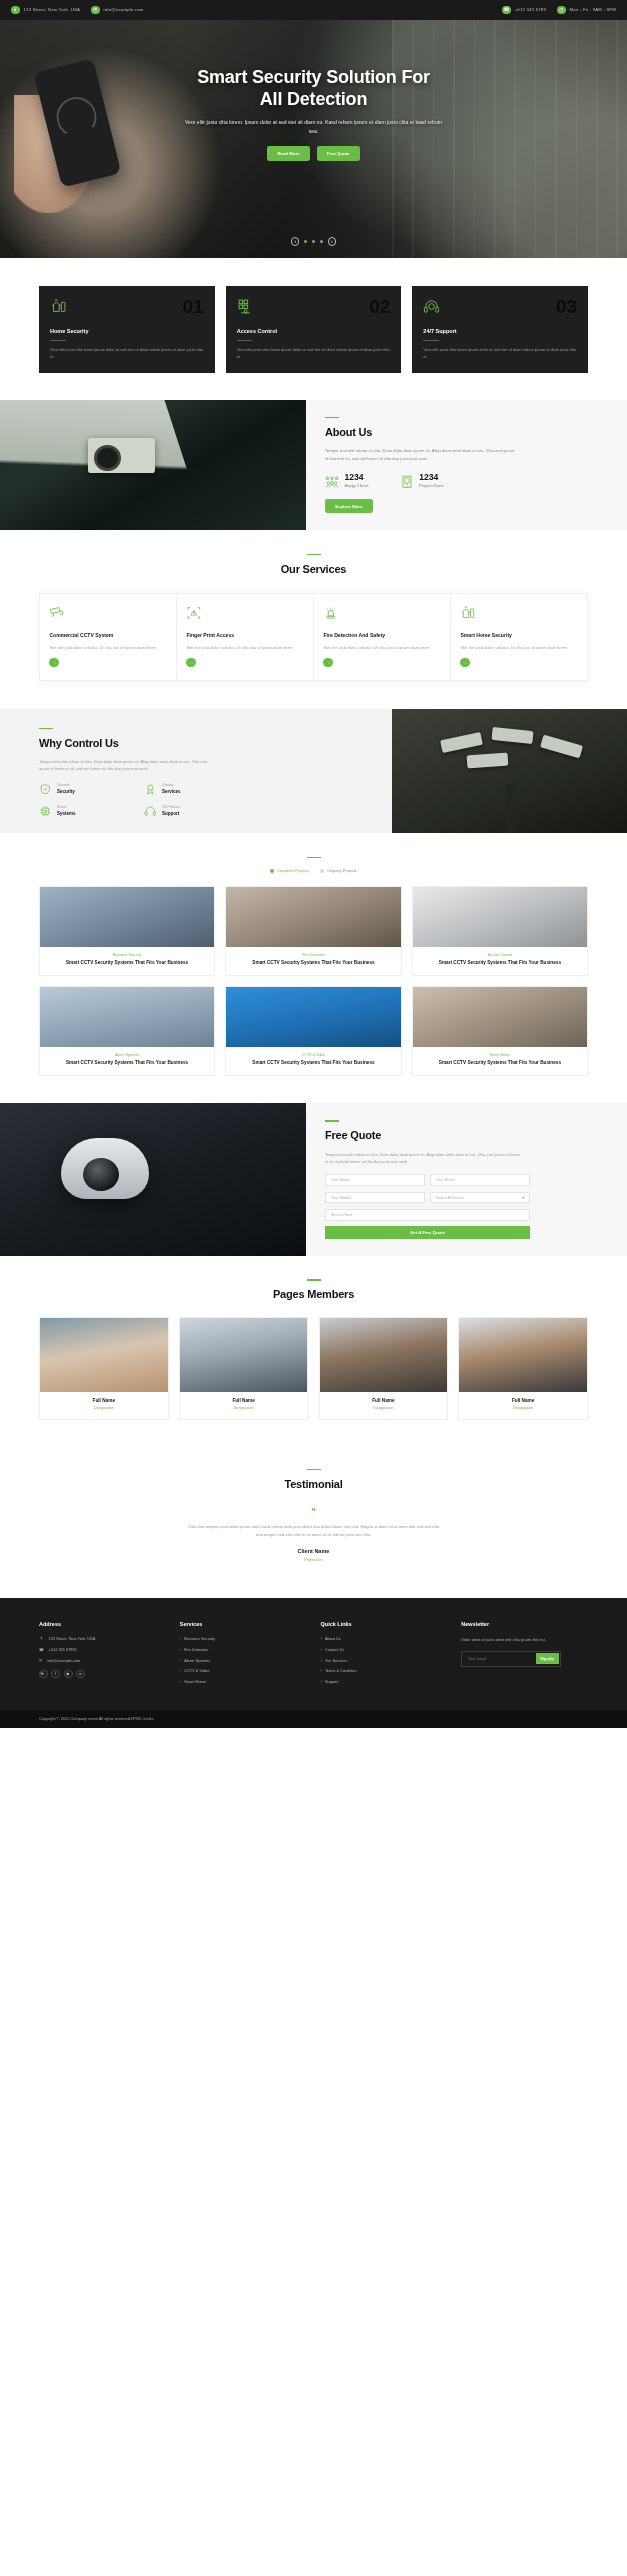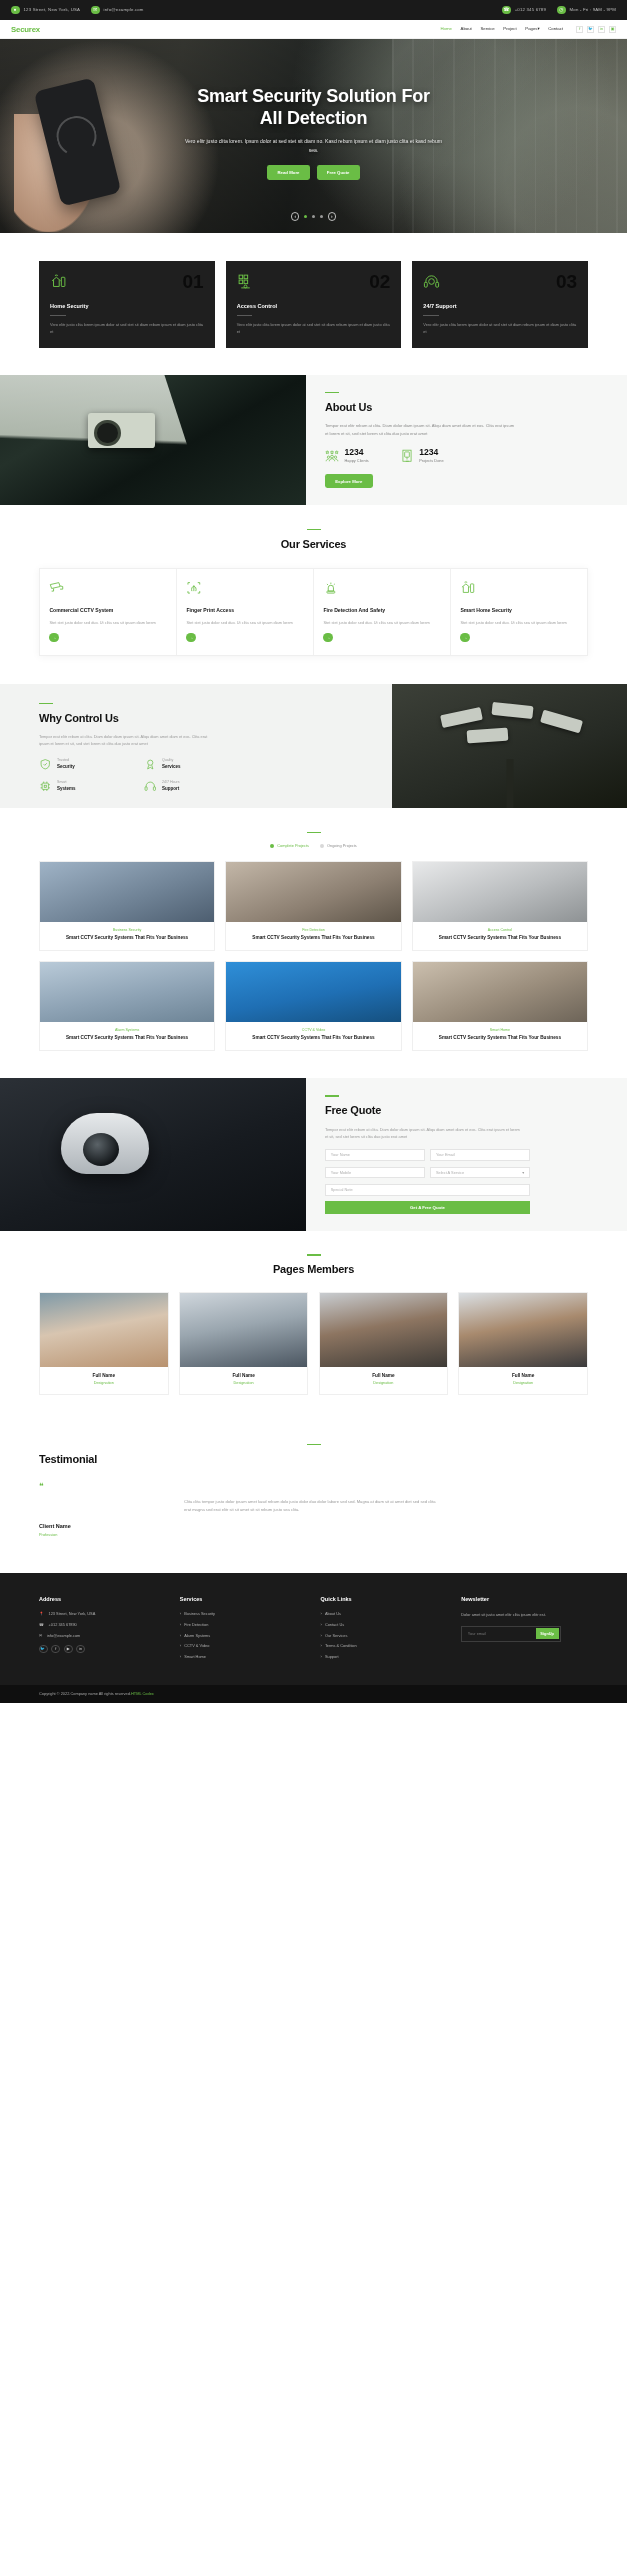--- a/index.html
+++ b/index.html
@@ -18,21 +18,21 @@
   
   .nav{background:#fff;height:19px;display:flex;align-items:center;padding:0 11px;border-bottom:0.8px solid #f1f1f1;}
   .logo{color:#6abd45;font-weight:bold;font-size:7.8px;letter-spacing:-0.2px;}
   .nav-right{margin-left:auto;display:flex;align-items:center;gap:8.6px;}
   .nav-link{font-size:4.3px;color:#2b2b2b;text-decoration:none;white-space:nowrap;}
   .nav-link.active{color:#6abd45;}
   .nav-socials{display:flex;gap:3.9px;margin-left:4.7px;}
   .soc{width:7px;height:7px;border:0.8px solid #e2e2e2;display:flex;align-items:center;justify-content:center;font-size:3.9px;color:#6abd45;}
 
   
-  .hero{height:194px;position:relative;background:linear-gradient(100deg,#3b3b36 0%,#45463f 28%,#2f3330 48%,#53544c 70%,#6e7264 100%);overflow:hidden;}
+  .hero{height:238px;position:relative;background:linear-gradient(100deg,#3b3b36 0%,#45463f 28%,#2f3330 48%,#53544c 70%,#6e7264 100%);overflow:hidden;}
   .hero:before{content:"";position:absolute;inset:0;background:
      radial-gradient(circle at 16% 62%,rgba(226,200,176,.55) 0 8%,transparent 22%),
      radial-gradient(circle at 72% 30%,rgba(120,130,118,.45) 0 14%,transparent 34%),
      radial-gradient(circle at 92% 72%,rgba(180,186,170,.40) 0 12%,transparent 30%),
      linear-gradient(180deg,rgba(0,0,0,.25),rgba(0,0,0,.55));}
   .hero .phone{position:absolute;left:47px;top:44px;width:61px;height:118px;border-radius:8.6px;background:#1e1f21;transform:rotate(-14deg);box-shadow:0 6.3px 17px rgba(0,0,0,.5);}
   .hero .phone:after{content:"";position:absolute;left:50%;top:33px;transform:translateX(-50%);width:36px;height:36px;border-radius:50%;border:2.4px solid rgba(255,255,255,.22);border-bottom-color:transparent;}
   .hero .hand{position:absolute;left:14px;top:75px;width:86px;height:118px;background:radial-gradient(ellipse at 40% 30%,#d8b9a2,#b08b72 70%,transparent 72%);filter:blur(0.3px);}
   .hero .houses{position:absolute;right:0;top:0;width:235px;height:100%;background:
      linear-gradient(135deg,rgba(255,255,255,.06),transparent 45%),
@@ -60,21 +60,21 @@
   .about{display:flex;min-height:116px;}
   .about-img{width:306px;background:linear-gradient(150deg,#17211c 0%,#24312a 30%,#0e1613 58%,#1d2a23 100%);position:relative;overflow:hidden;}
   .about-img:before{content:"";position:absolute;left:-31px;top:-23.5px;width:204px;height:133px;background:linear-gradient(200deg,#e9eee9,#b9c2b6 60%,transparent 62%);transform:rotate(-18deg);opacity:.92;}
   .cam{position:absolute;left:88px;top:38px;width:67px;height:35px;background:#cfd6c9;border-radius:3.1px;box-shadow:0 2.4px 7.8px rgba(0,0,0,.45);}
   .cam:after{content:"";position:absolute;left:6.3px;top:7px;width:20.4px;height:20.4px;border-radius:50%;background:#1a1d1a;border:3.1px solid #3c4439;}
   .about-txt{flex:1;background:#f6f7f6;padding:17px 19px;}
   .eyebrow{width:14px;height:1.6px;background:#6abd45;margin-bottom:5.5px;}
   .sec-h{font-size:11px;font-weight:bold;color:#111;letter-spacing:-0.2px;}
   .about-txt p{color:#8b8b8b;font-size:4.1px;line-height:1.95;margin-top:7px;width:192px;}
   .stats{display:flex;gap:31px;margin-top:10.2px;}
-  .stat{display:flex;align-items:center;gap:5.5px;}
+  .stat{display:flex;align-items:flex-end;gap:5.5px;}
   .stat .v{font-size:8.6px;font-weight:bold;color:#111;line-height:1.1;}
   .stat .l{font-size:3.9px;color:#7d7d7d;}
 
   
   .svc-sec{padding:23.5px 0 28px;text-align:center;}
   .center-eyebrow{width:14px;height:1.6px;background:#6abd45;margin:0 auto 5.5px;}
   .svc-grid{display:flex;margin-top:15.7px;background:#fff;border:0.8px solid #efefef;box-shadow:0 0.8px 7.8px rgba(0,0,0,.05);}
   .svc{flex:1;padding:11px 9.4px 12.5px;text-align:left;border-right:0.8px solid #f0f0f0;}
   .svc:last-child{border-right:none;}
   .svc h4{font-size:5.1px;font-weight:bold;color:#151515;margin:7.8px 0 4.7px;line-height:1.35;}
@@ -122,21 +122,21 @@
   
   .team{padding:23.5px 0 27px;text-align:center;}
   .tgrid{display:grid;grid-template-columns:repeat(4,1fr);gap:10.2px;margin-top:14px;}
   .tcard{background:#fff;border:0.8px solid #efefef;}
   .tphoto{height:74px;position:relative;overflow:hidden;}
   .tbody{padding:5.5px 0 7px;}
   .tname{font-size:4.7px;font-weight:bold;color:#151515;}
   .trole{font-size:3.8px;color:#6abd45;margin-top:1.6px;}
 
   
-  .testi{padding:22px 0 35px;}
+  .testi{padding:22px 0 35px;text-align:center;}
   .quote-mark{color:#6abd45;font-size:8.6px;margin:12.5px 0 5.5px;}
   .testi p.body{color:#9a9a9a;font-size:4.1px;line-height:1.95;width:259px;margin:0 auto;}
   .cname{font-size:5.5px;font-weight:bold;color:#151515;margin-top:7.8px;}
   .crole{font-size:3.9px;color:#6abd45;margin-top:1.6px;}
 
   
   .footer{background:#1b1b1b;padding:22px 0 20.4px;}
   .fgrid{display:grid;grid-template-columns:repeat(4,1fr);gap:14px;}
   .fh{color:#fff;font-size:5.5px;font-weight:bold;margin-bottom:8.6px;}
   .frow{display:flex;align-items:center;gap:4.7px;color:#adadad;font-size:3.9px;margin-bottom:4.7px;}
@@ -173,37 +173,20 @@
         <span class="tb-ico">☎</span>
         <span>+012 345 6789</span>
       </div>
       <div class="tb-item">
         <span class="tb-ico">◷</span>
         <span>Mon - Fri : 9AM - 9PM</span>
       </div>
     </div>
   </div>
 
-  <div class="nav">
-    <div class="logo">Securex</div>
-    <div class="nav-right">
-      <a class="nav-link active" href="#">Home</a>
-      <a class="nav-link" href="#">About</a>
-      <a class="nav-link" href="#">Service</a>
-      <a class="nav-link" href="#">Project</a>
-      <a class="nav-link" href="#"><span>Pages</span><span>▾</span></a>
-      <a class="nav-link" href="#">Contact</a>
-      <div class="nav-socials">
-        <span class="soc">f</span>
-        <span class="soc">🐦</span>
-        <span class="soc">in</span>
-        <span class="soc">▣</span>
-      </div>
-    </div>
-  </div>
 
   <div class="hero">
     <div class="houses"></div>
     <div class="hand"></div>
     <div class="phone"></div>
     <div class="hero-inner">
       <h1>
         <span>Smart Security Solution For</span><br>
         <span>All Detection</span>
       </h1>

